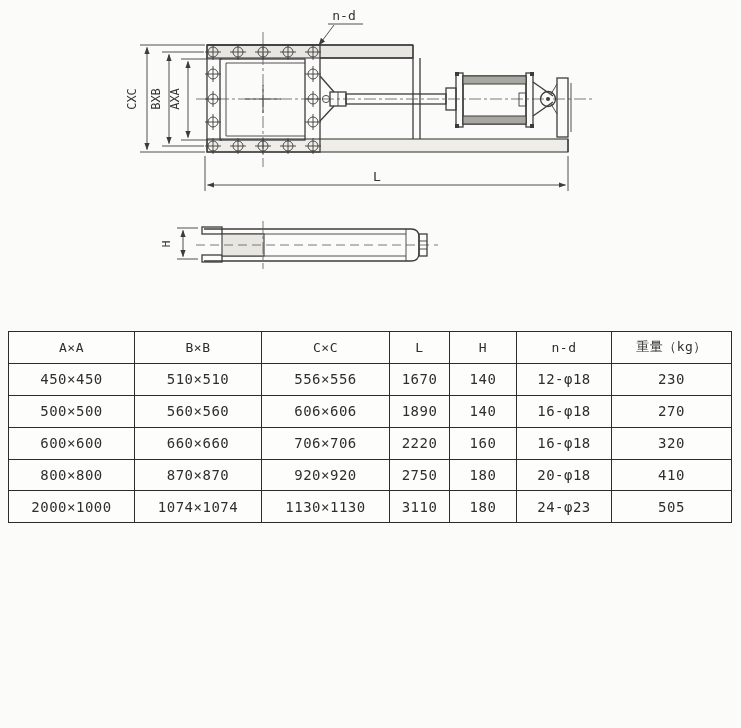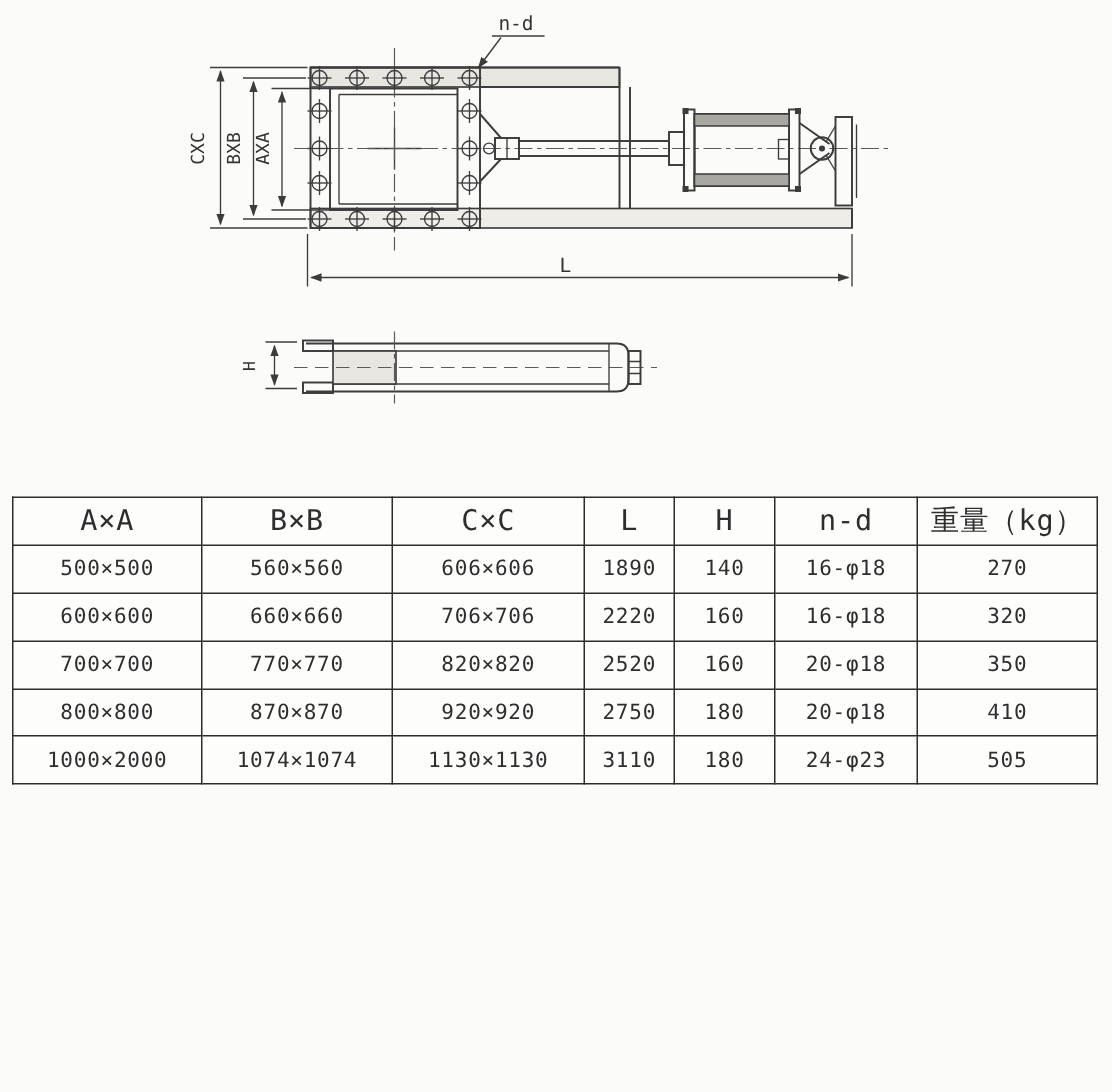--- a/index.html
+++ b/index.html
@@ -24,21 +24,21 @@
     border:1.6px solid #2c2c2c;
     text-align:center;
     vertical-align:middle;
     height:30.9px;
     padding:0;
     font-size:14px;
     letter-spacing:0.5px;
     white-space:nowrap;
     font-weight:normal;
   }
-  .dim-table th{font-size:19px;}
+  .dim-table th{font-size:13px;}
   svg text{font-family:"DejaVu Sans Mono","Liberation Mono",monospace;fill:#333;}
   .ol{stroke:#3c3c3c;stroke-width:1.3;fill:none;}
   .thin{stroke:#3c3c3c;stroke-width:0.9;fill:none;}
   .cl{stroke:#5a5a5a;stroke-width:0.8;fill:none;stroke-dasharray:12 3 3 3;}
   .dash{stroke:#5a5a5a;stroke-width:0.8;fill:none;stroke-dasharray:9 5;}
   .shade{fill:#e8e6e0;stroke:#3c3c3c;stroke-width:1.1;}
   .shade2{fill:#efede8;stroke:#3c3c3c;stroke-width:1.1;}
   .band{fill:#a9a7a1;stroke:#3c3c3c;stroke-width:1;}
   .nut{fill:#3c3c3c;stroke:none;}
 </style>
@@ -214,57 +214,57 @@
           <th>B×B</th>
           <th>C×C</th>
           <th>L</th>
           <th>H</th>
           <th>n-d</th>
           <th>重量（kg）</th>
         </tr>
     </thead>
     <tbody id="tbody-rows">
         <tr>
+          <td>450×450</td>
+          <td>510×510</td>
+          <td>556×556</td>
+          <td>1670</td>
+          <td>140</td>
+          <td>12-φ18</td>
+          <td>230</td>
+        </tr>
+        <tr>
           <td>500×500</td>
           <td>560×560</td>
           <td>606×606</td>
           <td>1890</td>
           <td>140</td>
           <td>16-φ18</td>
           <td>270</td>
         </tr>
         <tr>
           <td>600×600</td>
           <td>660×660</td>
           <td>706×706</td>
           <td>2220</td>
           <td>160</td>
           <td>16-φ18</td>
           <td>320</td>
         </tr>
         <tr>
-          <td>700×700</td>
-          <td>770×770</td>
-          <td>820×820</td>
-          <td>2520</td>
-          <td>160</td>
-          <td>20-φ18</td>
-          <td>350</td>
-        </tr>
-        <tr>
           <td>800×800</td>
           <td>870×870</td>
           <td>920×920</td>
           <td>2750</td>
           <td>180</td>
           <td>20-φ18</td>
           <td>410</td>
         </tr>
         <tr>
-          <td>1000×2000</td>
+          <td>2000×1000</td>
           <td>1074×1074</td>
           <td>1130×1130</td>
           <td>3110</td>
           <td>180</td>
           <td>24-φ23</td>
           <td>505</td>
         </tr>
       </tbody>
   </table>
 

